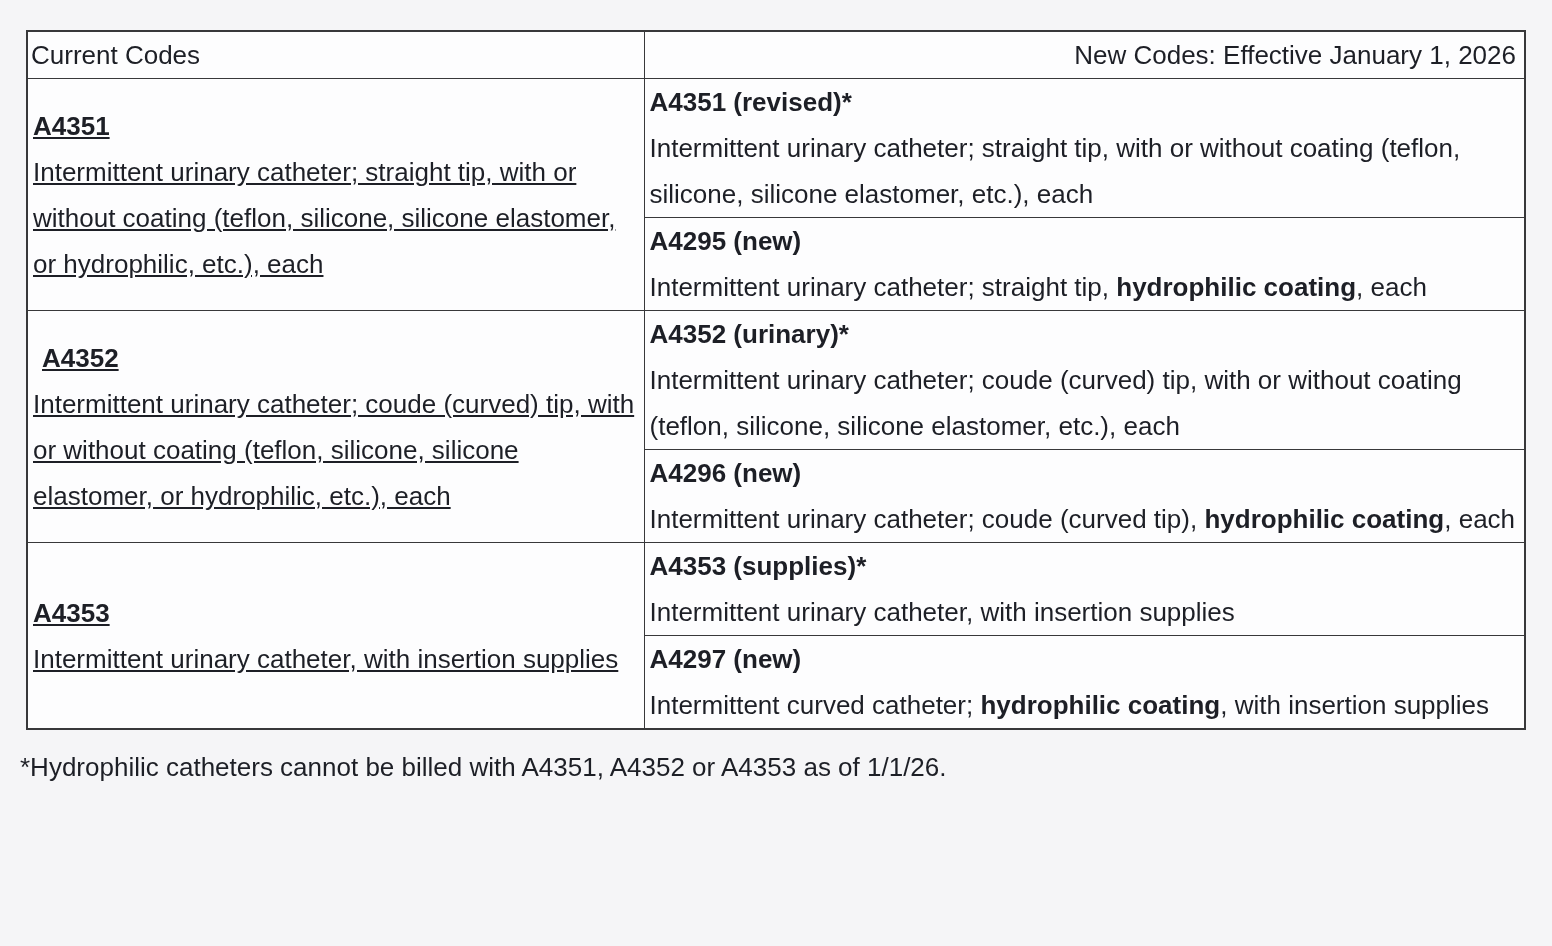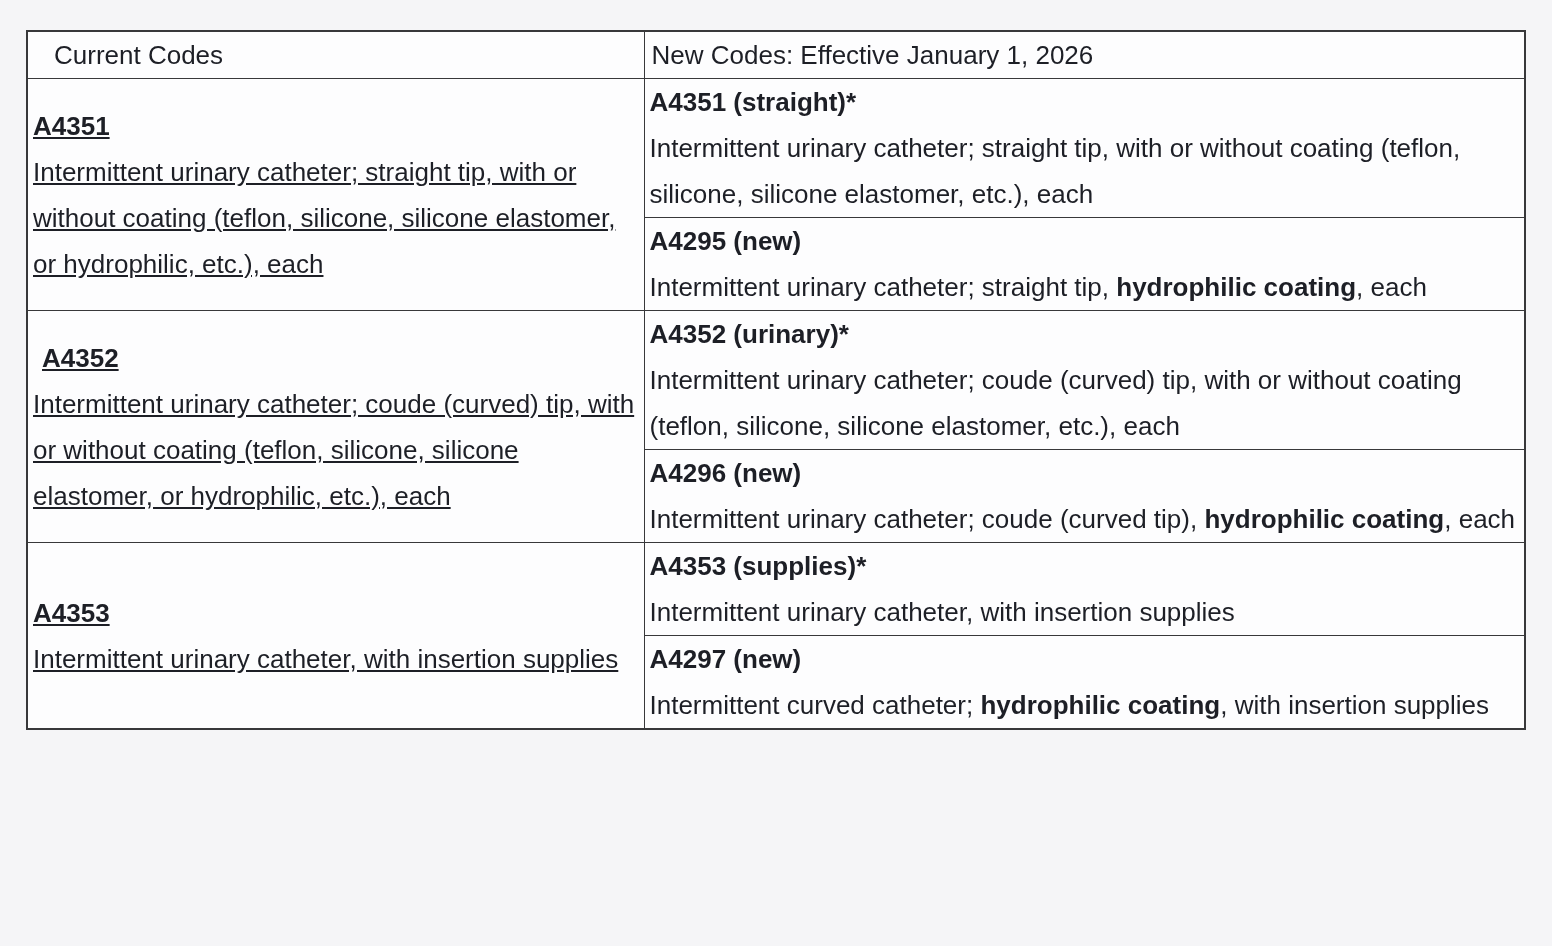--- a/index.html
+++ b/index.html
@@ -38,24 +38,24 @@
   th, td {
     border: 1.5px solid var(--border-color);
     line-height: 46px;
     font-weight: 400;
     text-align: left;
     vertical-align: middle;
     padding: 0 8px 0 5px;
     background: var(--cell-background);
   }
   th {
-    padding-left: 26px;
+    padding-left: 3px;
     height: 47px;
   }
-  th.th-new { padding-left: 7px; }
+  th.th-new { padding-left: 15px; text-align: right; }
   .code { font-weight: 700; }
   .code-indent { padding-left: 9px; }
   .desc { font-weight: 400; }
   td.cur-cell { vertical-align: middle; text-decoration: underline; }
   td.new-cell { vertical-align: middle; }
   .footnote {
     margin: 21px 0 0 20px;
     line-height: 32px;
     font-size: 26px;
     color: var(--text-color);
@@ -78,21 +78,21 @@
       </tr>
     </thead>
     <tbody>
 
       <tr>
         <td class="cur-cell" rowspan="2">
           <div class="code">A4351</div>
           <div class="desc"><span>Intermittent urinary catheter; straight tip, with or without coating (teflon, silicone, silicone elastomer, or hydrophilic, etc.), each</span></div>
         </td>
         <td class="new-cell">
-          <div class="code">A4351 (straight)*</div>
+          <div class="code">A4351 (revised)*</div>
           <div class="desc"><span>Intermittent urinary catheter; straight tip, with or without coating (teflon, silicone, silicone elastomer, etc.), each</span></div>
         </td>
       </tr>
       <tr>
         <td class="new-cell">
           <div class="code">A4295 (new)</div>
           <div class="desc"><span>Intermittent urinary catheter; straight tip, </span><span style="font-weight: 700;">hydrophilic coating</span><span>, each</span></div>
         </td>
       </tr>
 
@@ -126,14 +126,15 @@
       <tr>
         <td class="new-cell">
           <div class="code">A4297 (new)</div>
           <div class="desc"><span>Intermittent curved catheter; </span><span style="font-weight: 700;">hydrophilic coating</span><span>, with insertion supplies</span></div>
         </td>
       </tr>
 
     </tbody>
   </table>
 
+  <div class="footnote">*Hydrophilic catheters cannot be billed with A4351, A4352 or A4353 as of 1/1/26.</div>
 
 </div>
 
 </body></html>

